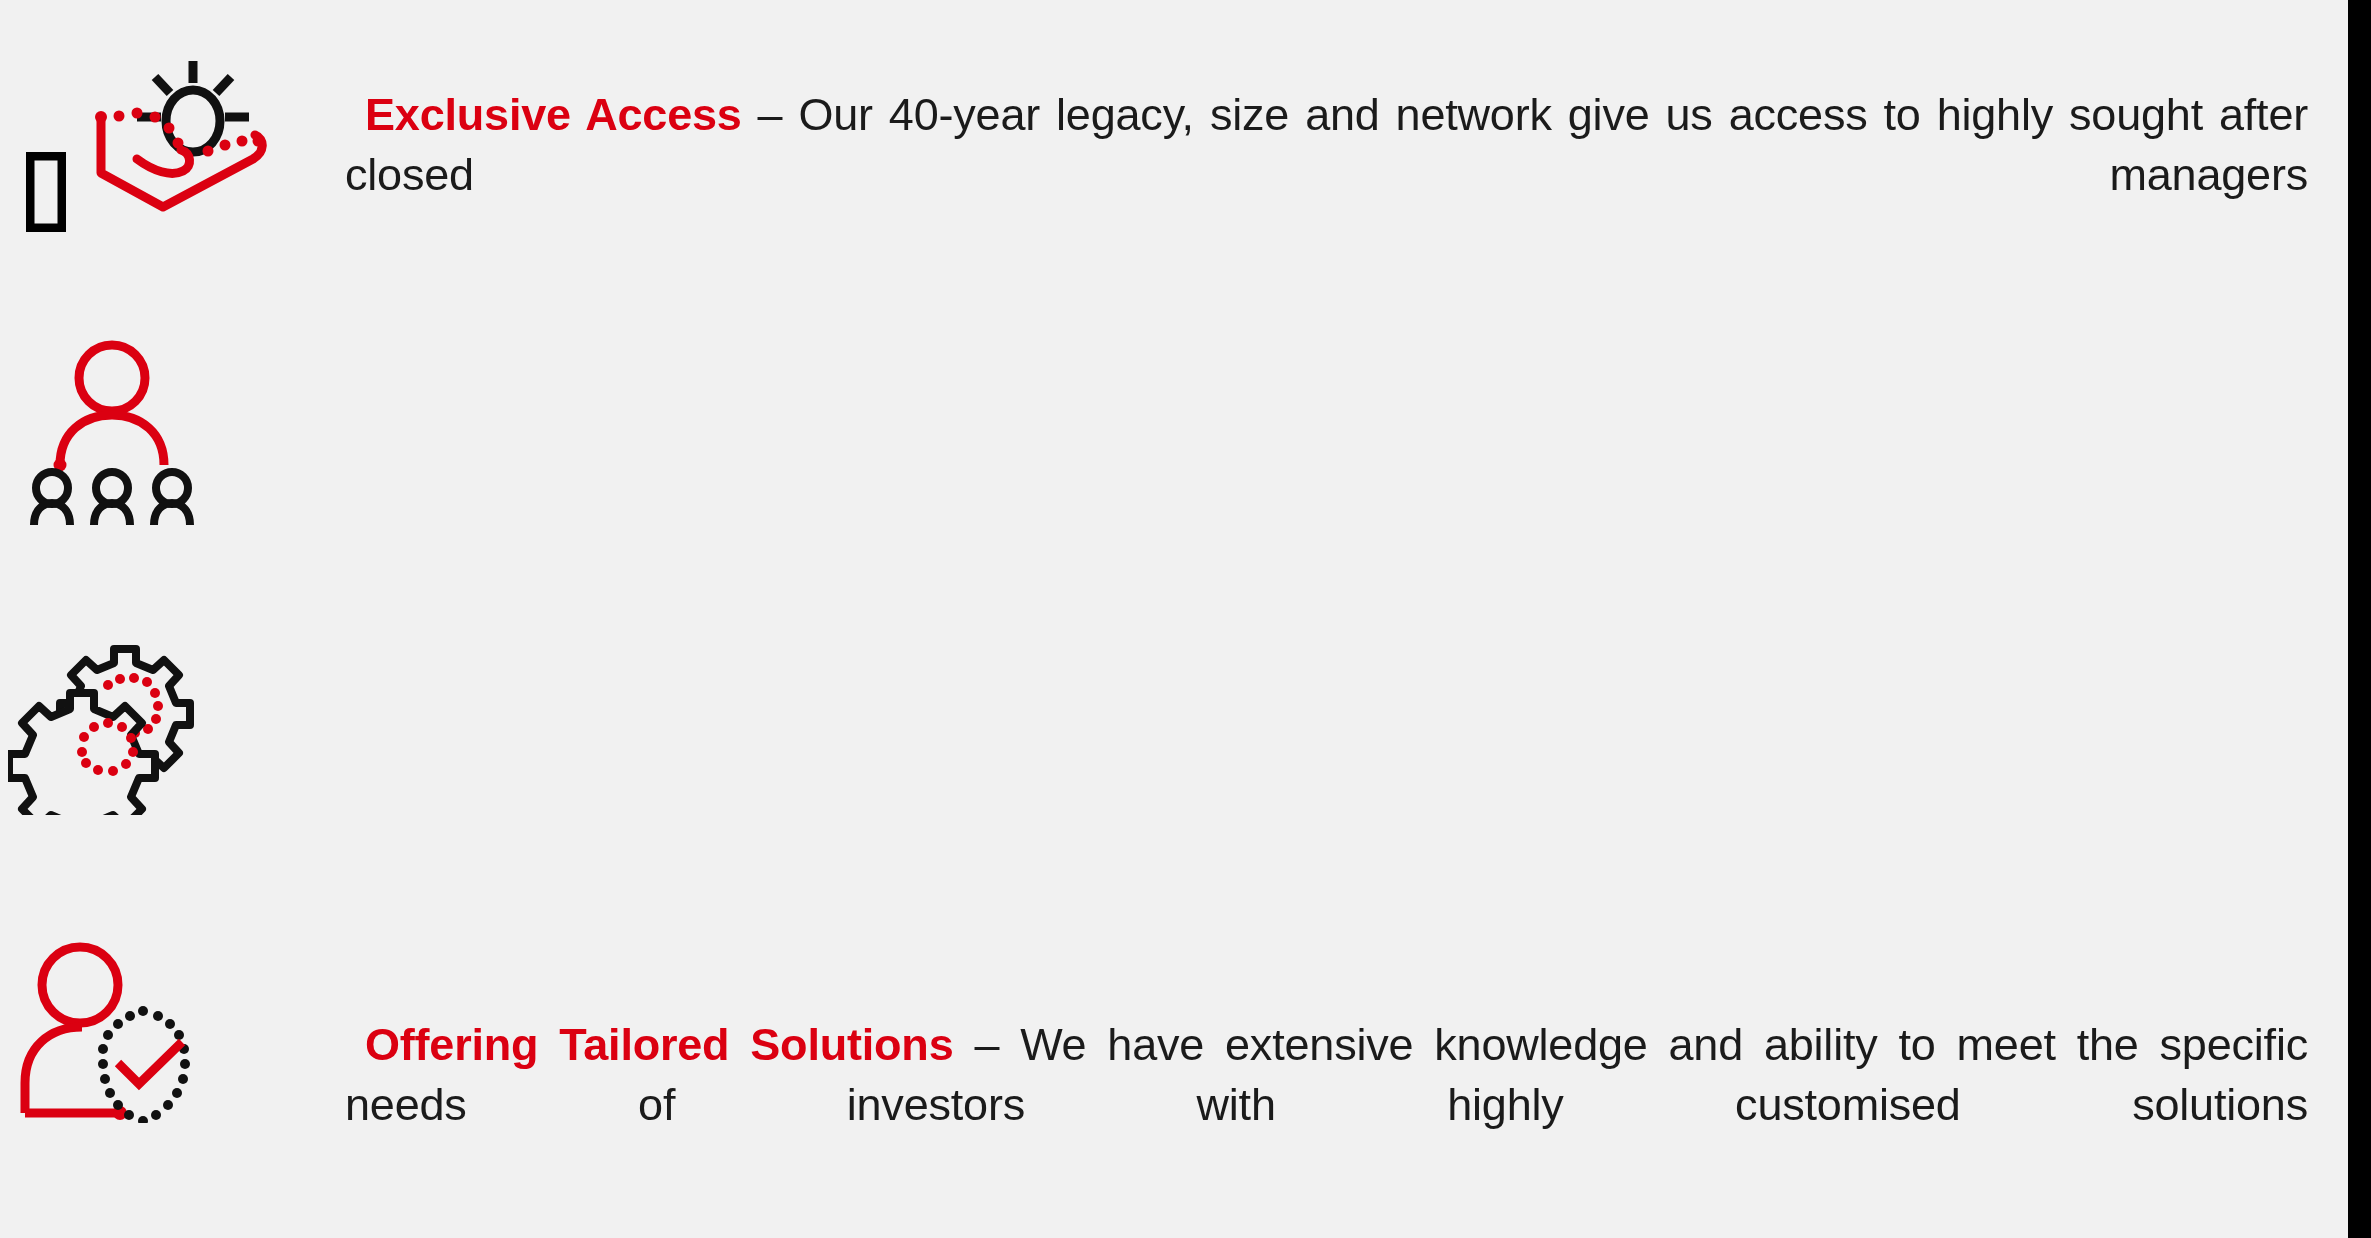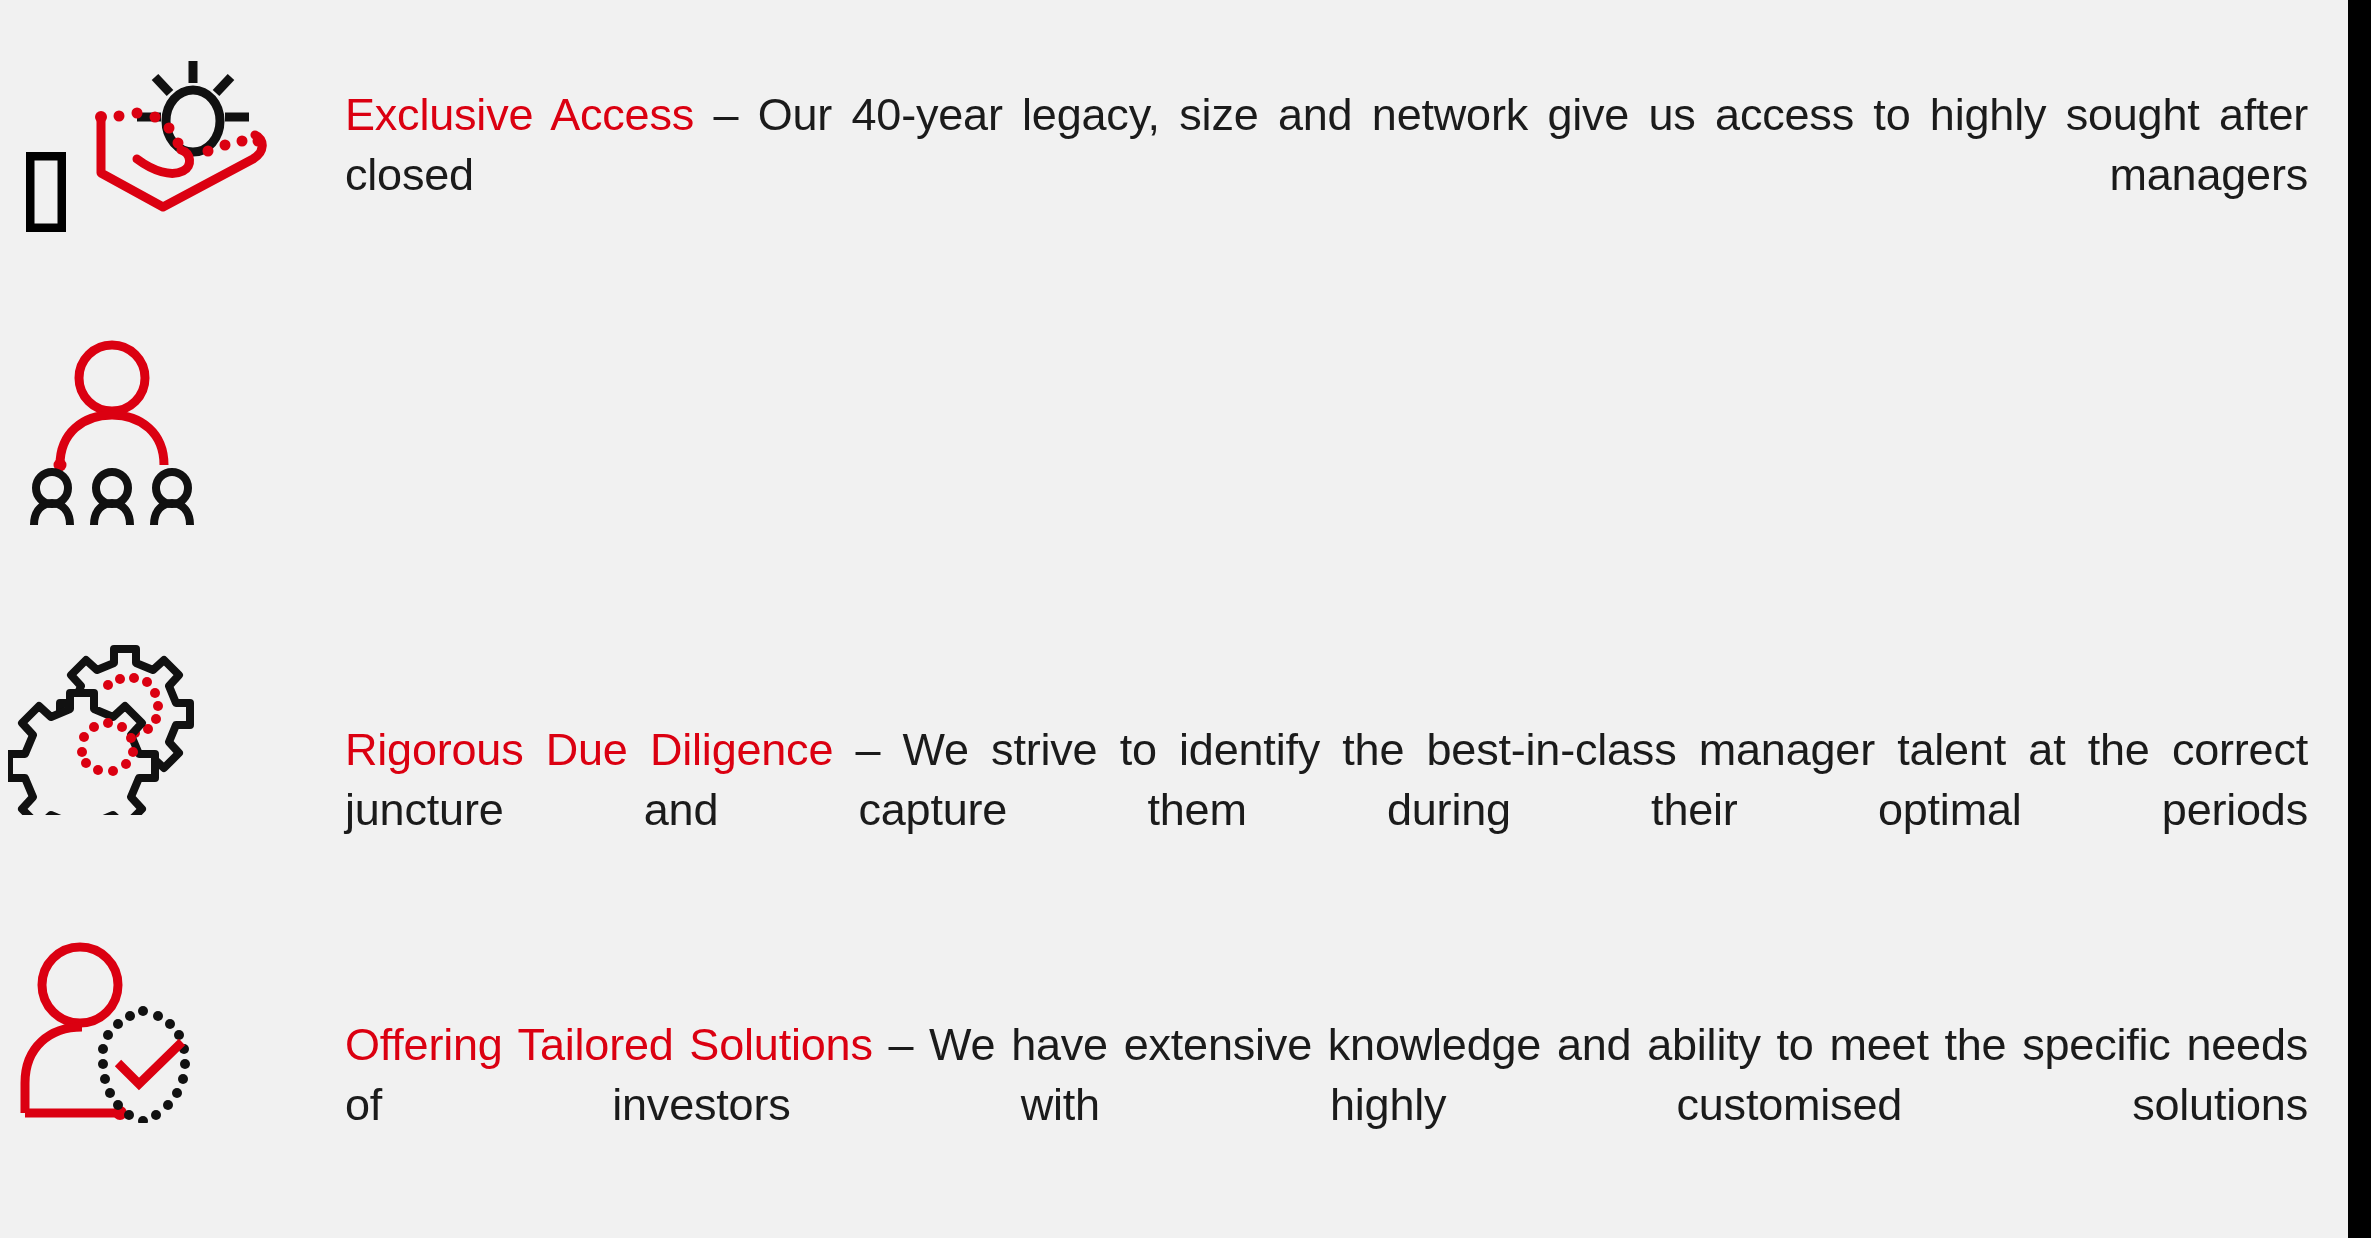--- a/index.html
+++ b/index.html
@@ -59,22 +59,23 @@
     text-align: justify;
     font-weight: 400;
     letter-spacing: -0.2px;
   }
   .bullet-text:after {
     content: "";
     display: inline-block;
     width: 100%;
   }
   .bullet-lead {
-    font-weight: 400;
+    font-weight: 700;
     color: #db0011;
+    margin-left: 20px;
   }
   .dash {
     color: #1b1b1b;
   }
 
   
   #row-1 { top: 40px;  height: 260px; }
   #row-2 { top: 330px; height: 300px; }
   #row-3 { top: 625px; height: 300px; }
   #row-4 { top: 915px; height: 310px; }
@@ -186,23 +187,20 @@
           <circle cx="123" cy="108" r="5"></circle>
           <circle cx="125" cy="122" r="5"></circle>
           <circle cx="118" cy="134" r="5"></circle>
           <circle cx="105" cy="141" r="5"></circle>
           <circle cx="90" cy="140" r="5"></circle>
           <circle cx="78" cy="133" r="5"></circle>
         </g>
       </svg>
     </div>
 
-    <div class="text-cell">
-      <p class="bullet-text"><span class="bullet-lead">Rigorous Due Diligence</span><span class="dash"> – </span><span class="body">We strive to identify the best-in-class manager talent at the correct juncture and capture them during their optimal periods</span></p>
-    </div>
   </div>
 
   <div class="bullet-row" id="row-4">
     <div class="icon-cell">
       <svg width="200" height="200" style="left:8px; top:8px;" viewBox="0 0 200 200">
 
         <circle cx="72" cy="62" r="38" fill="none" stroke="#db0011" stroke-width="9"></circle>
         <path d="M17 190 L17 160 C17 124 42 104 74 104" fill="none" stroke="#db0011" stroke-width="9" stroke-linecap="butt"></path>
         <line x1="17" y1="190" x2="112" y2="190" stroke="#db0011" stroke-width="9"></line>
         <circle cx="112" cy="190" r="7" fill="#db0011"></circle>

